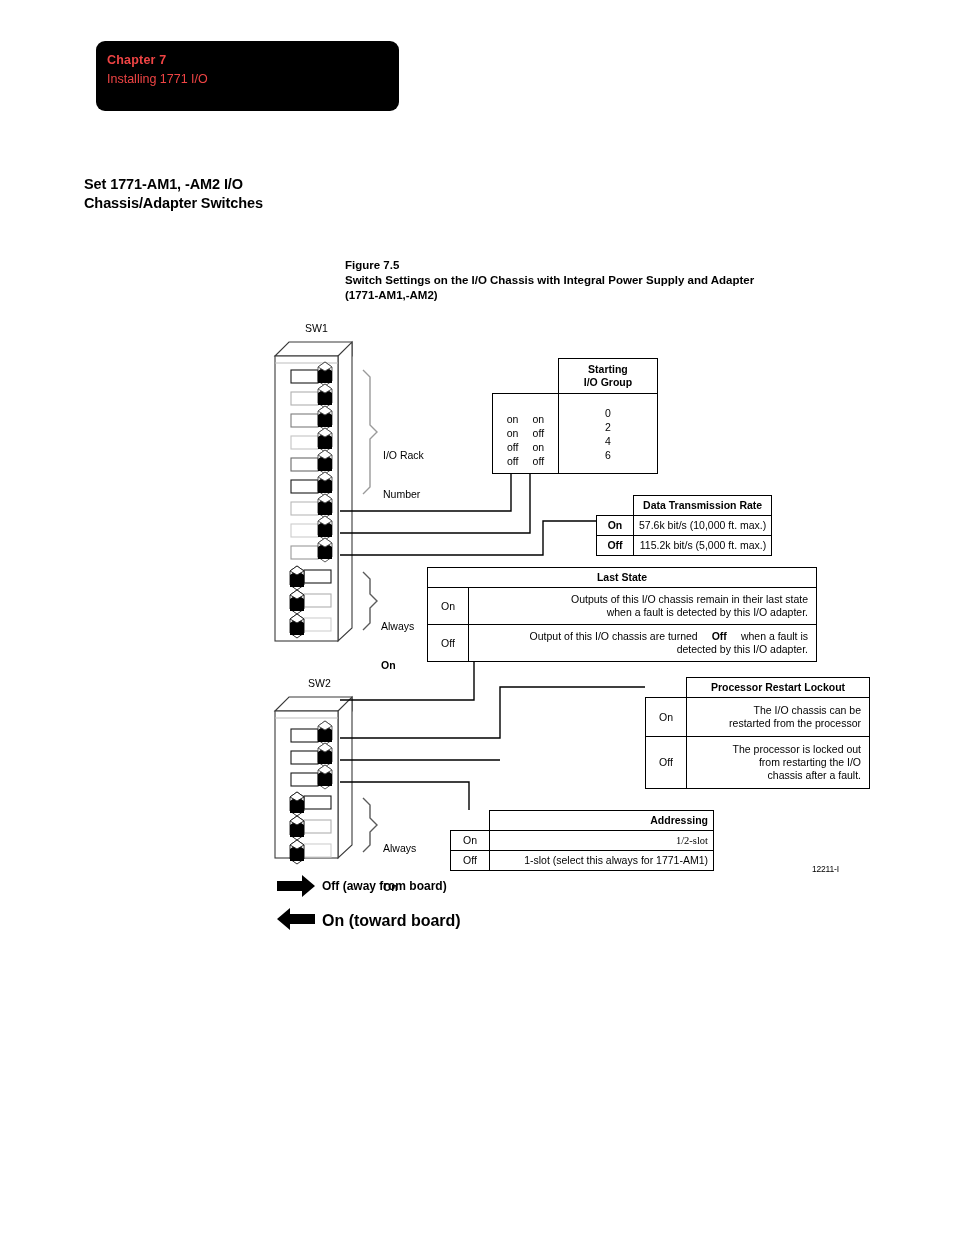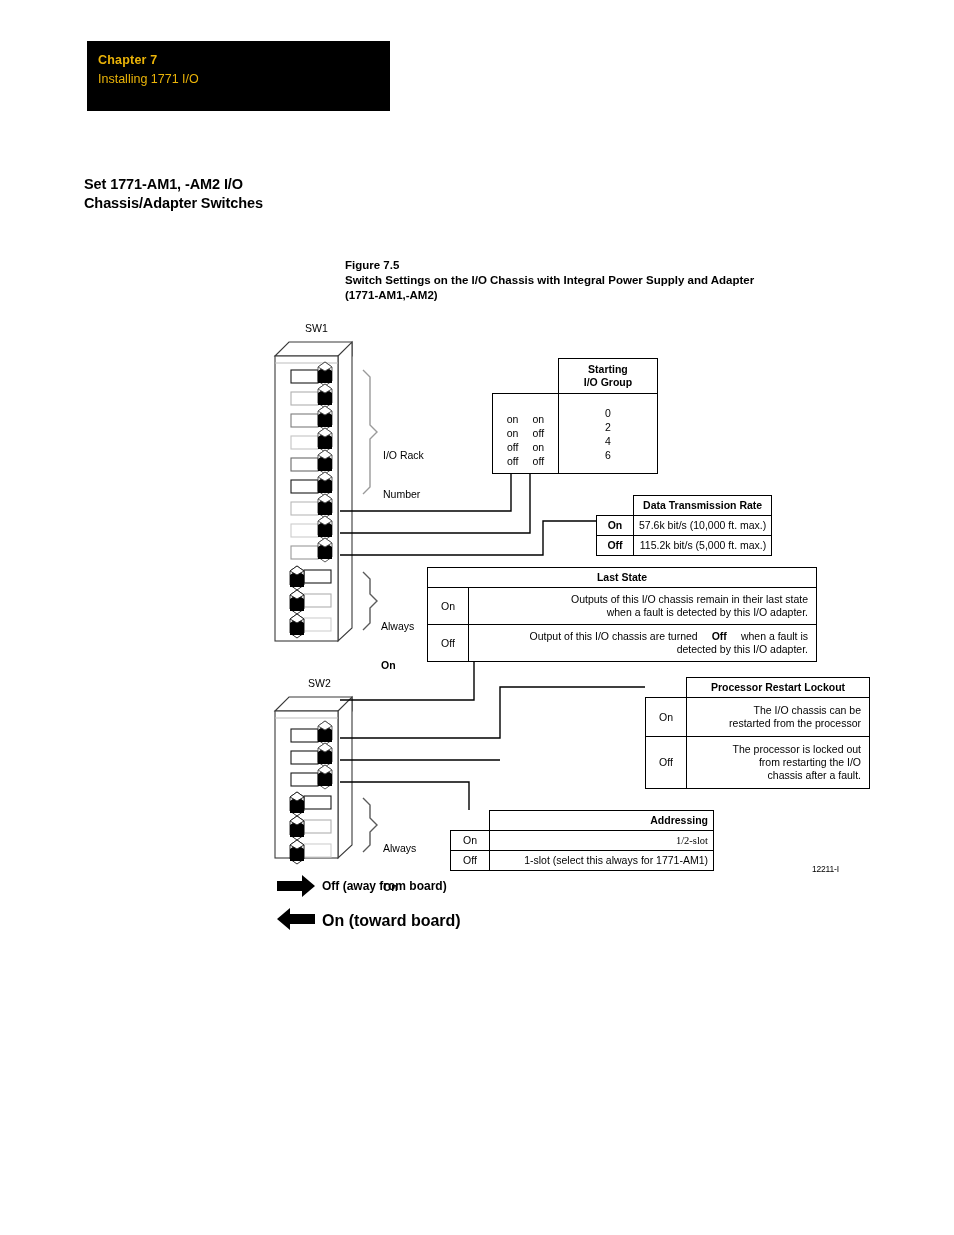--- a/index.html
+++ b/index.html
@@ -16,26 +16,27 @@
     overflow: hidden;
   }
   .page {
     position: absolute;
     inset: 0;
   }
 
   
   #chapter-bar {
     position: absolute;
-    left: 87px;
+    left: 96px;
     top: 41px;
     width: 303px;
     height: 70px;
     background: #000000;
-    color: #eab308;
+    color: #ef4444;
+    border-radius: 9px;
   }
   #chapter-bar .ch-line1 {
     position: absolute;
     left: 11px;
     top: 12px;
     font-size: 12.5px;
     font-weight: bold;
     letter-spacing: 0.2px;
   }
   #chapter-bar .ch-line2 {

